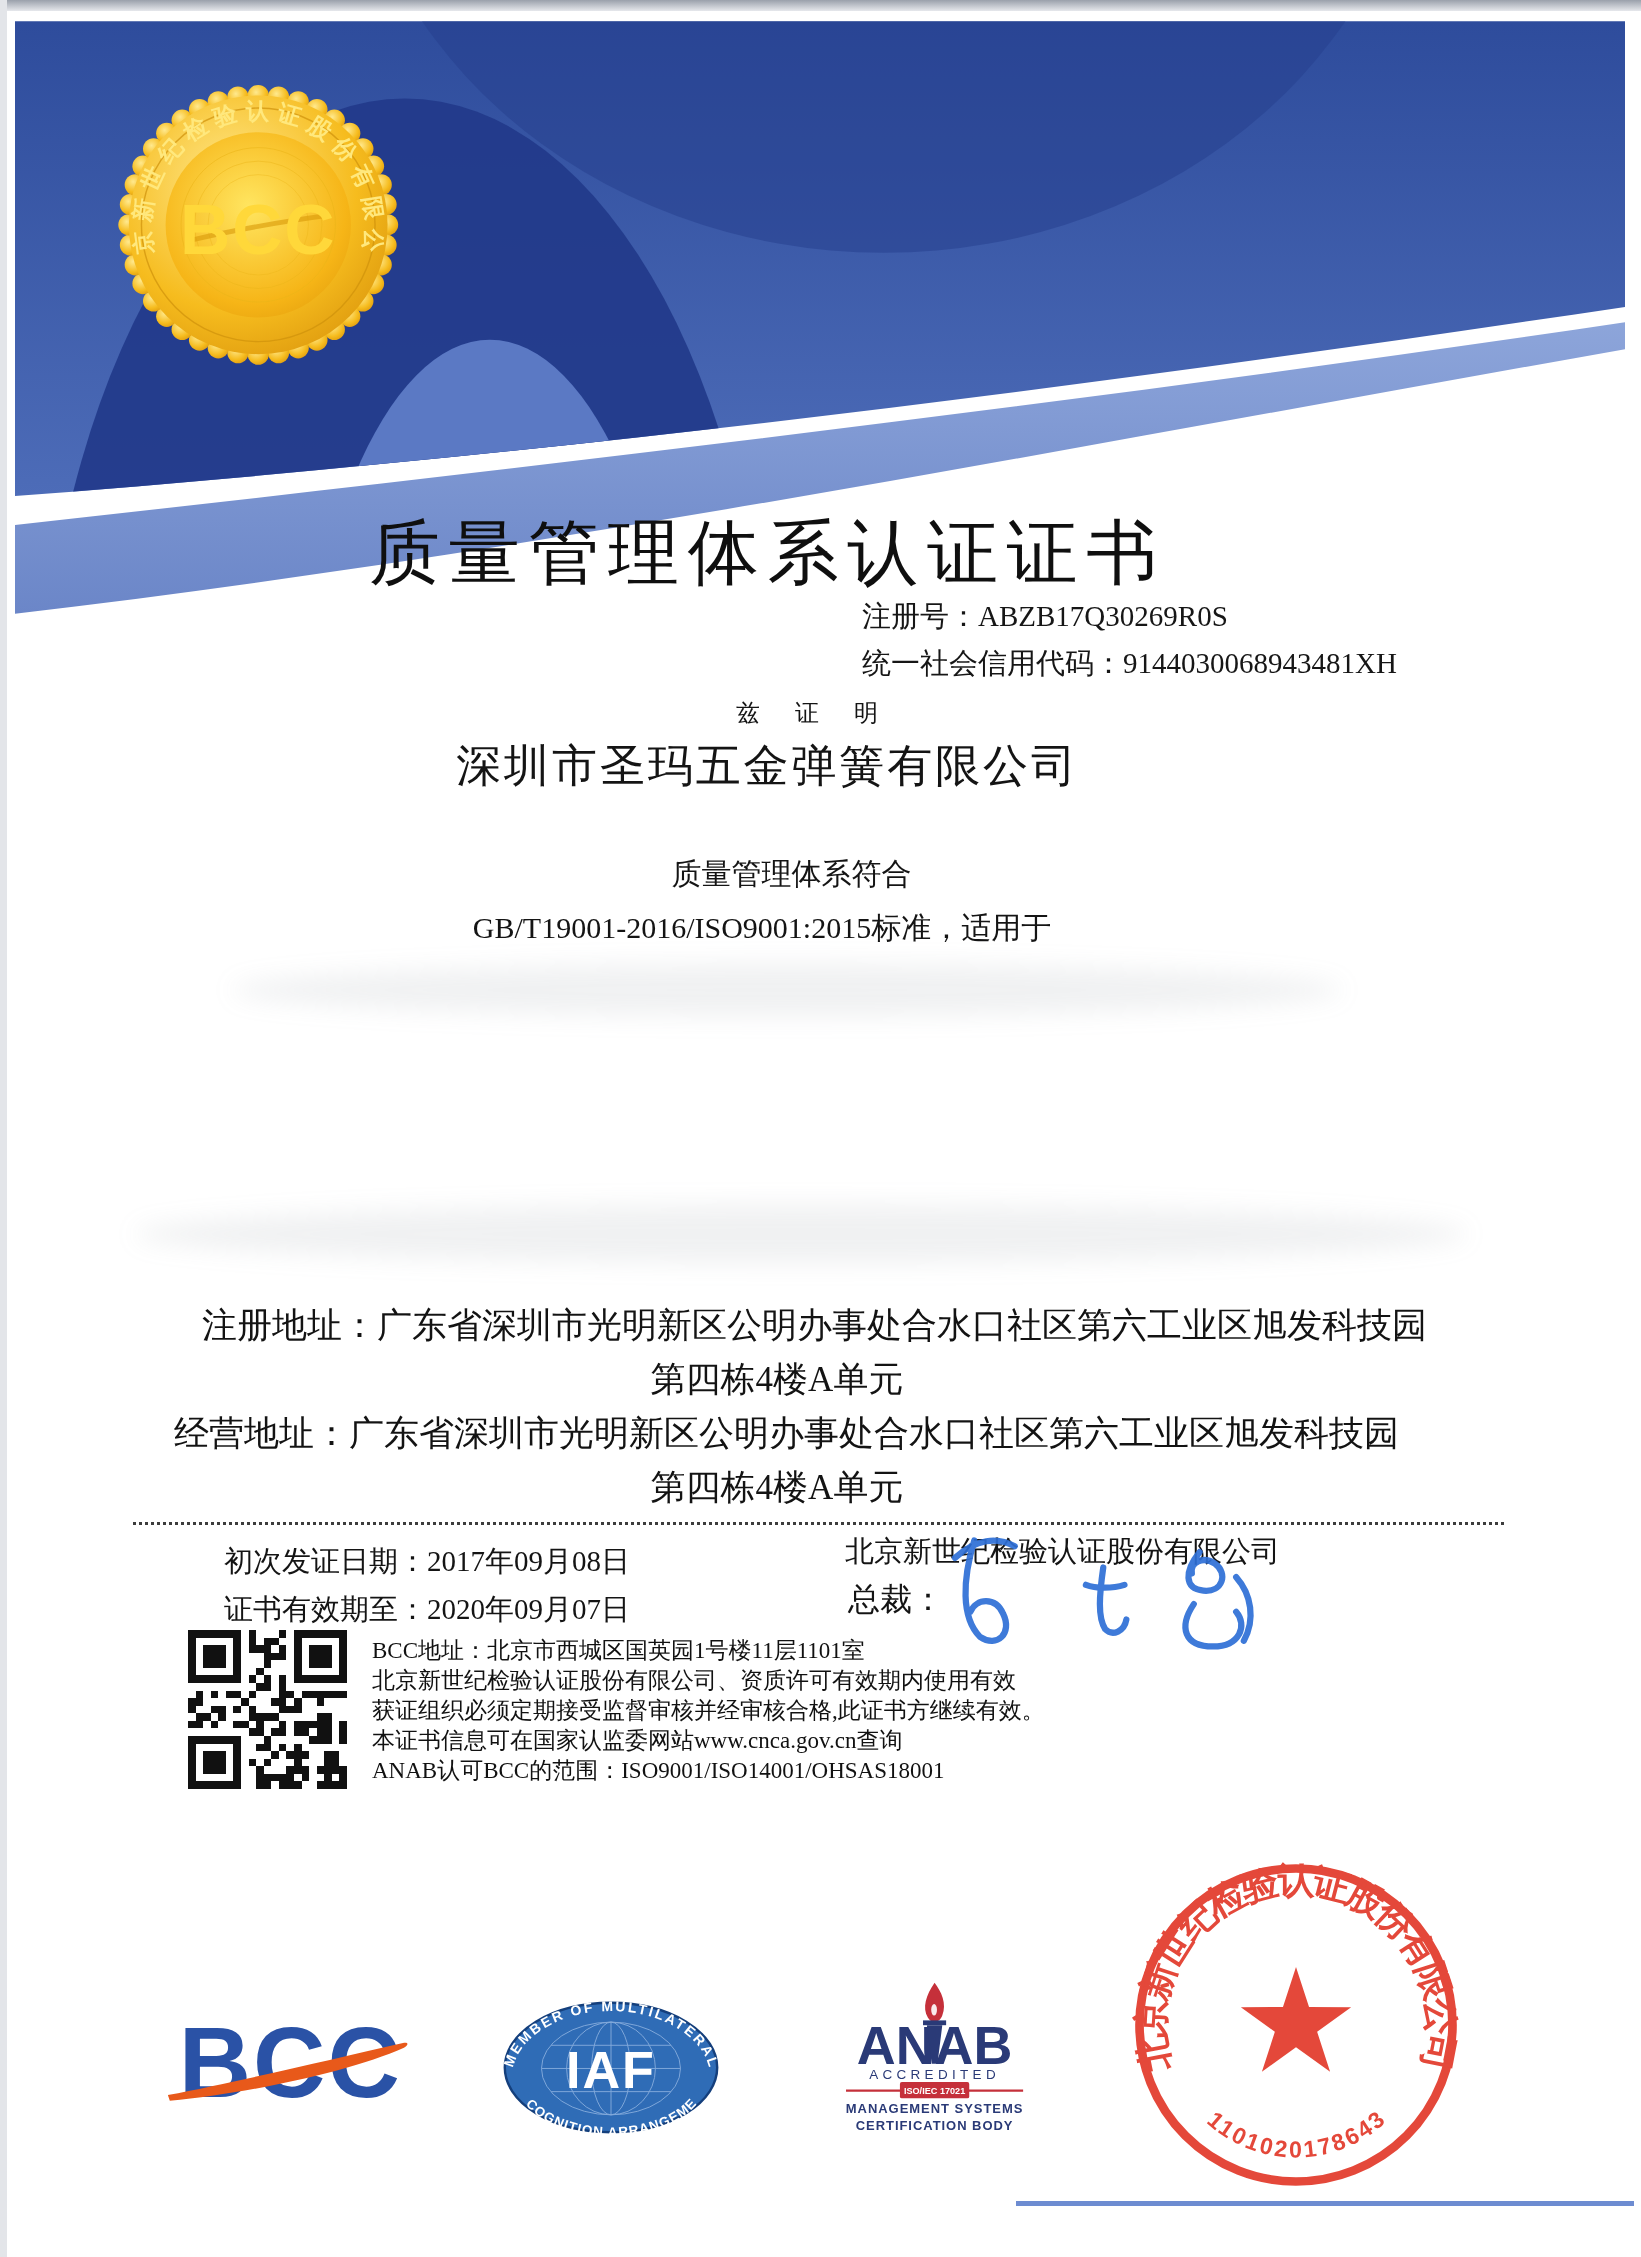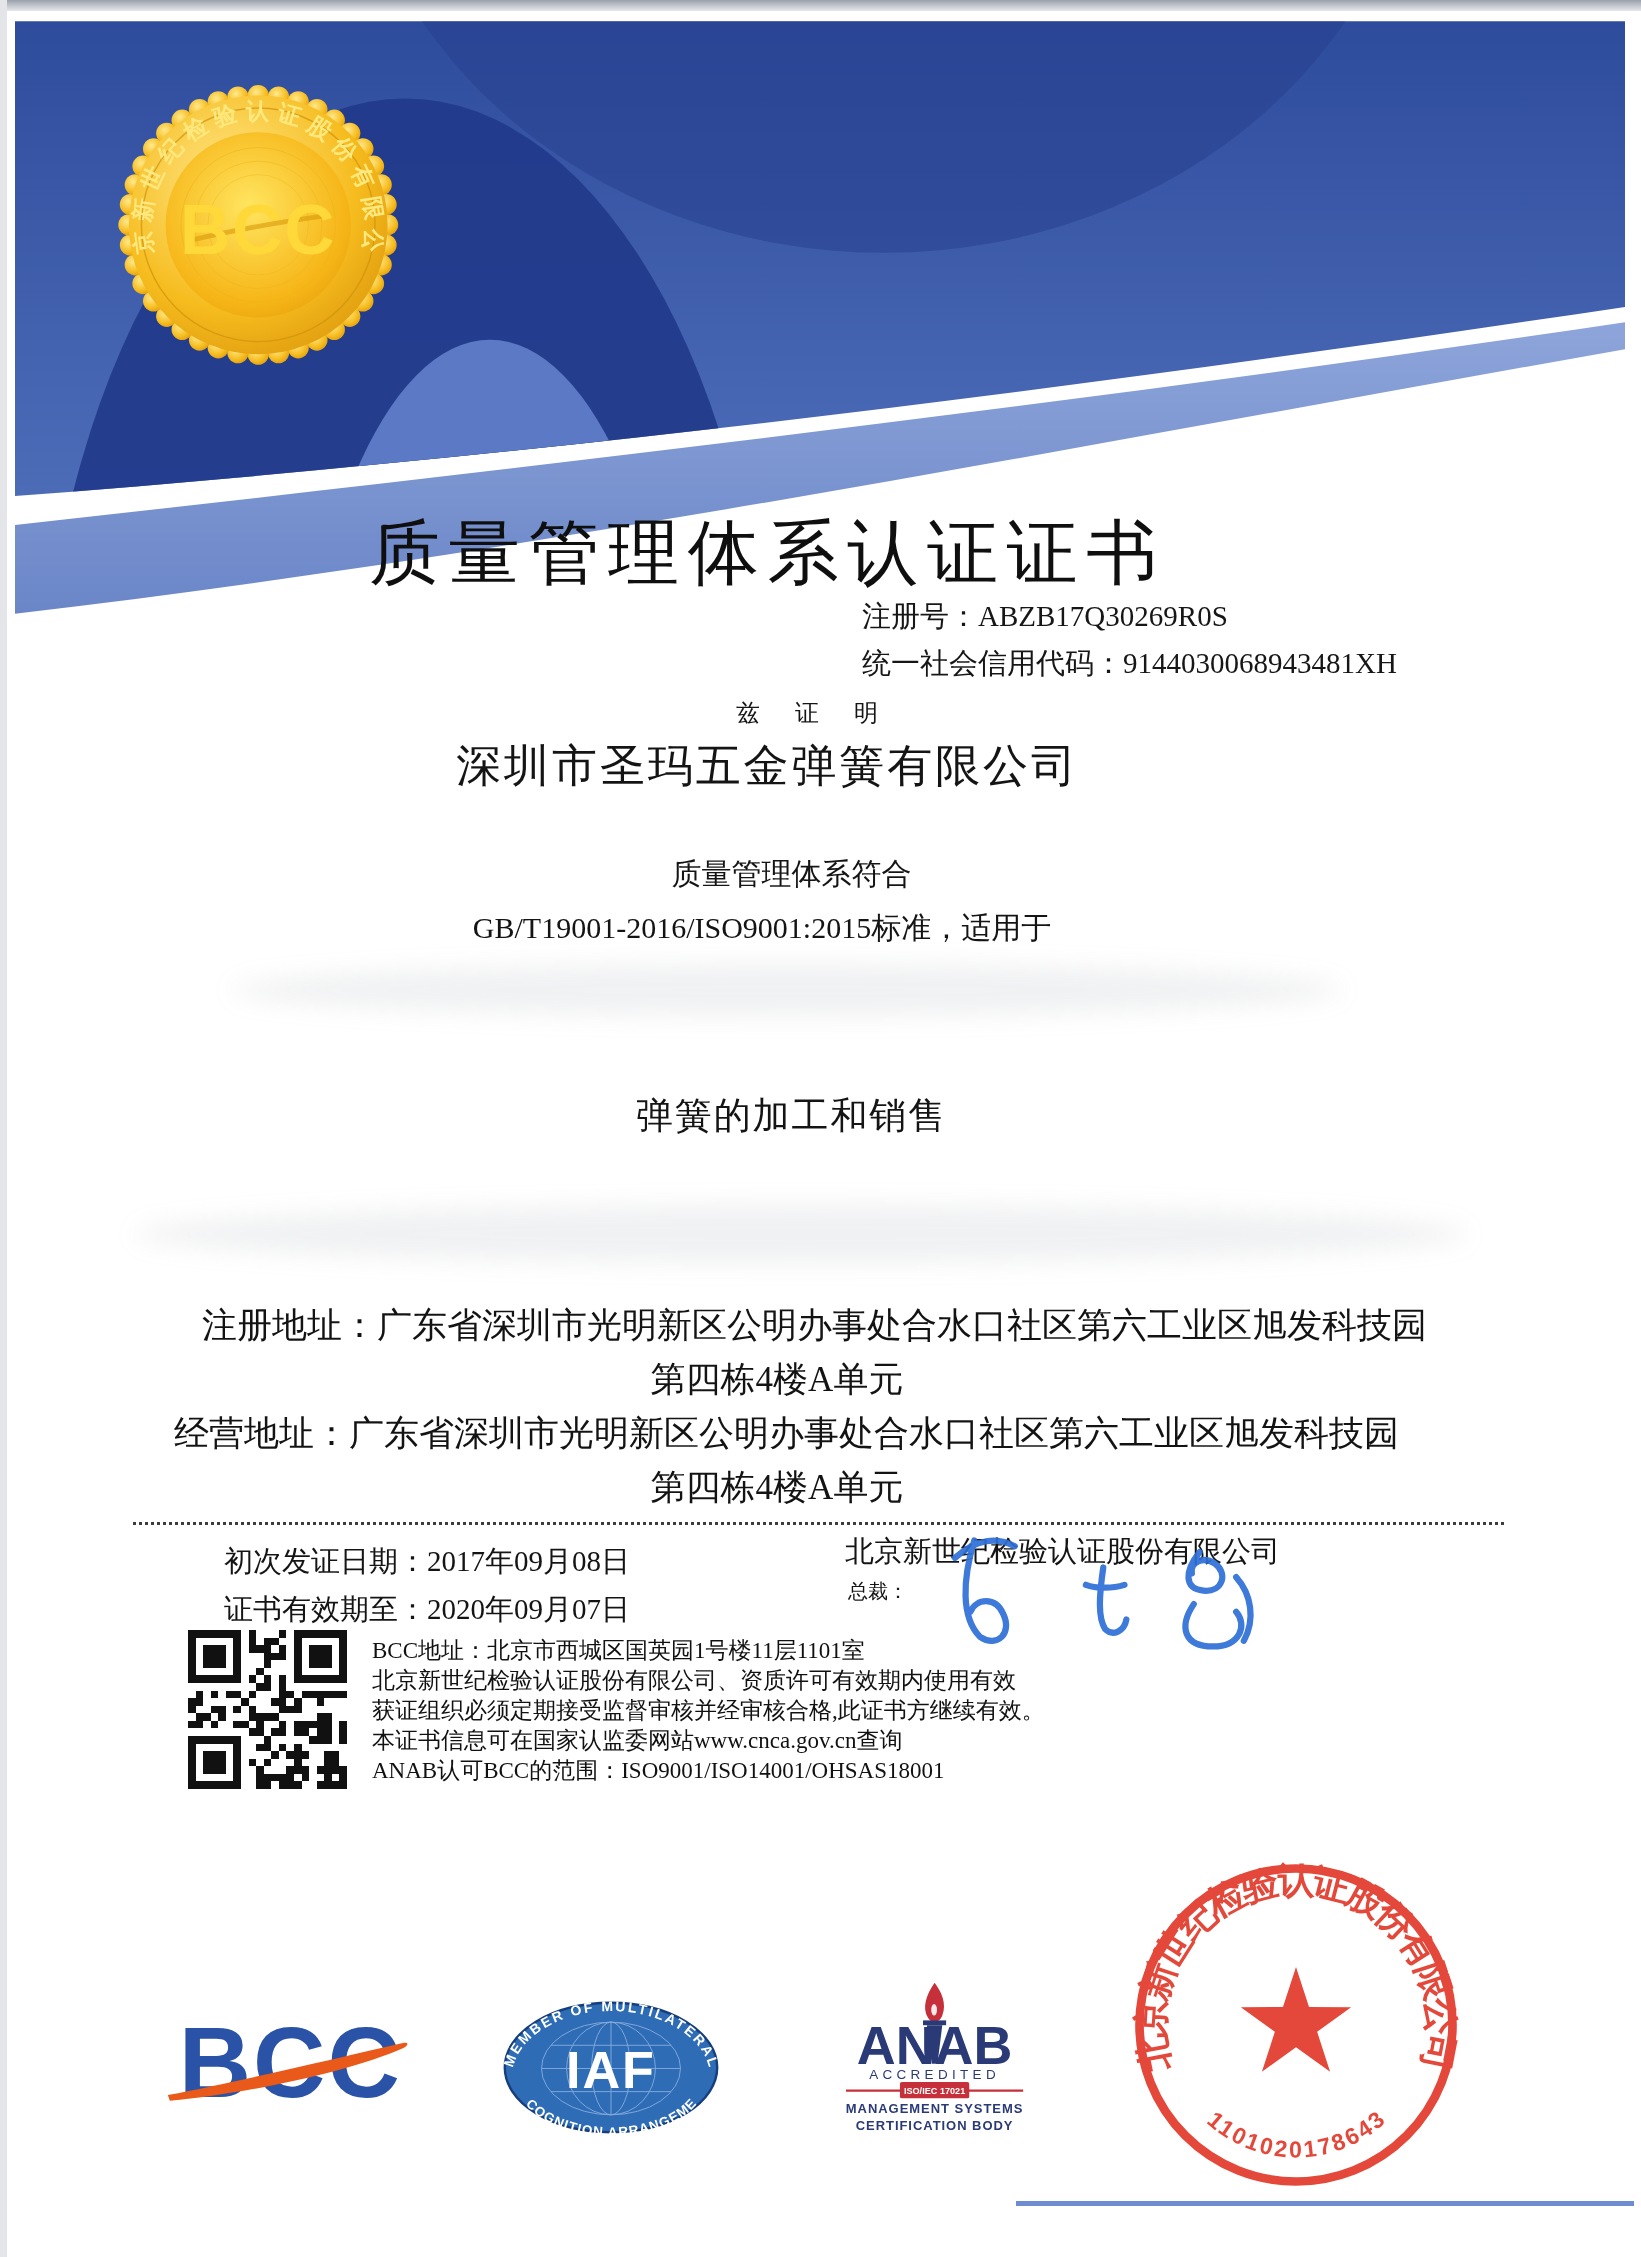--- a/index.html
+++ b/index.html
@@ -17,21 +17,21 @@
   .conf2{top:908px;left:0;width:1468px;text-align:center;font-size:30px;padding-left:28px;}
   .scope{top:1091px;left:0;width:1583px;text-align:center;font-size:37px;letter-spacing:1.9px;}
   .addr{font-size:35px;color:#131313;}
   .a1{left:174px;top:1302px;margin-left:28px;}
   .a2{top:1356px;left:0;width:1554px;text-align:center;}
   .a3{left:174px;top:1410px;}
   .a4{top:1464px;left:0;width:1554px;text-align:center;}
   .dotline{left:133px;top:1522px;width:1371px;height:0;border-top:3.9px dotted #3c3c3c;}
   .dates{left:224px;top:1537px;font-size:29px;line-height:48px;}
   .issuer{left:845px;top:1532px;font-size:29px;}
-  .president{left:848px;top:1578px;font-size:20px;}
+  .president{left:848px;top:1578px;font-size:32px;}
   .fineprint{left:372px;top:1636px;font-size:23px;line-height:30px;color:#111;width:714px;font-family:Liberation Serif, serif;}
   .blue-bottom-line{left:1016px;top:2201px;width:618px;height:4.8px;background:#5d80cc;opacity:.9;}
   .smudge{border-radius:50%;filter:blur(11.6px);background:rgba(135,140,152,.12);}
   svg text{user-select:none;}
 </style>
 </head>
 <body>
 
 <div class="page">
 
@@ -134,21 +134,20 @@
     <div><span>统一社会信用代码：</span><span>9144030068943481XH</span></div>
   </div>
 
   <div class="abs declare">兹 证 明</div>
 
   <div class="abs company">深圳市圣玛五金弹簧有限公司</div>
 
   <div class="abs conf1">质量管理体系符合</div>
   <div class="abs conf2">GB/T19001-2016/ISO9001:2015标准，适用于</div>
 
-  <div class="abs scope">弹簧的加工和销售</div>
 
   <div class="abs smudge" style="left:232px;top:964px;width:1110px;height:52px"></div>
   <div class="abs smudge" style="left:135px;top:1205px;width:1332px;height:58px"></div>
 
   <div class="abs addr a1">注册地址：广东省深圳市光明新区公明办事处合水口社区第六工业区旭发科技园</div>
   <div class="abs addr a2">第四栋4楼A单元</div>
   <div class="abs addr a3">经营地址：广东省深圳市光明新区公明办事处合水口社区第六工业区旭发科技园</div>
   <div class="abs addr a4">第四栋4楼A单元</div>
 
   <div class="abs dotline"></div>

